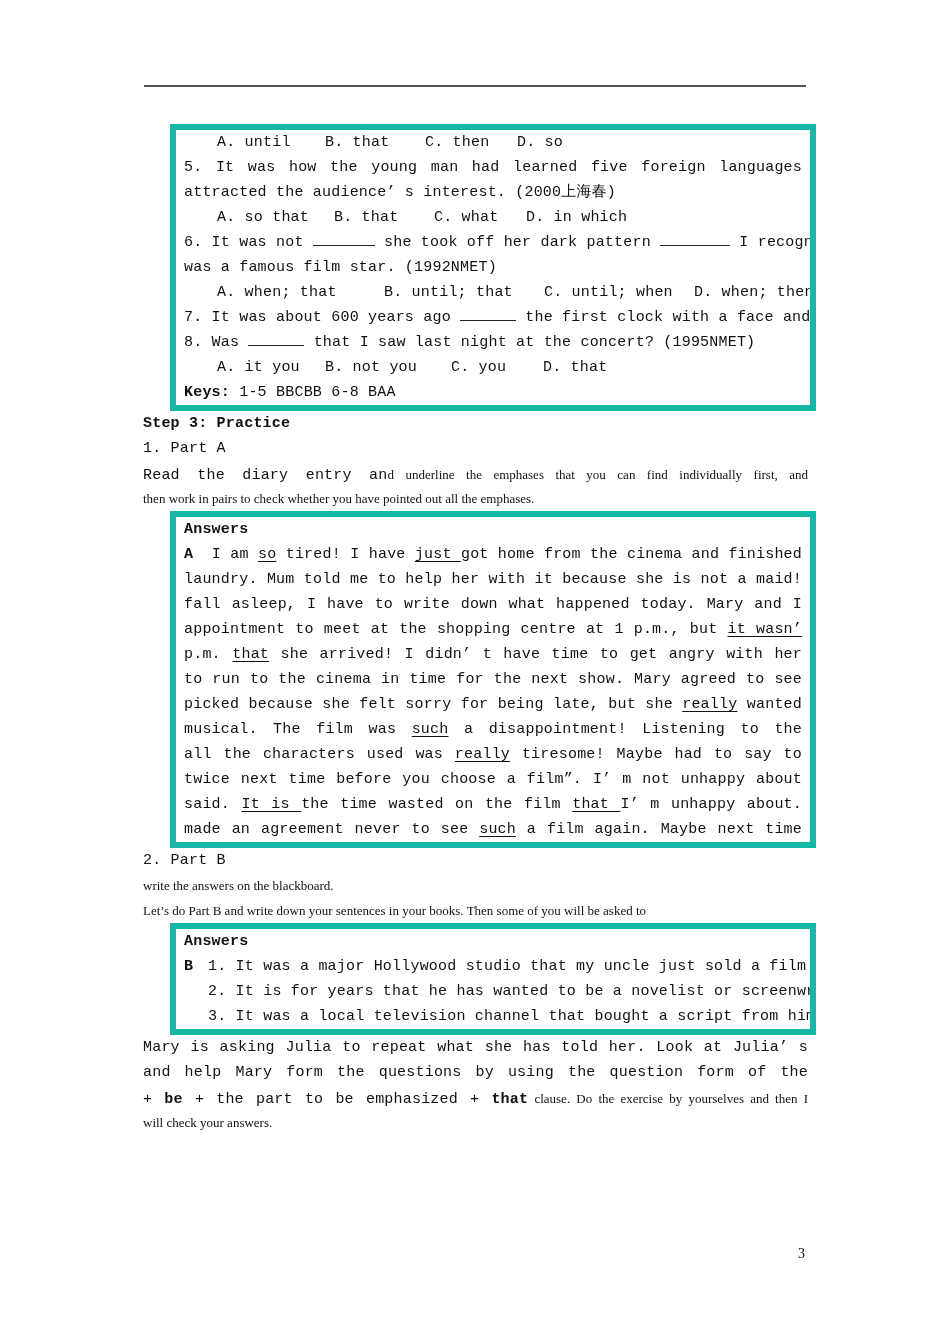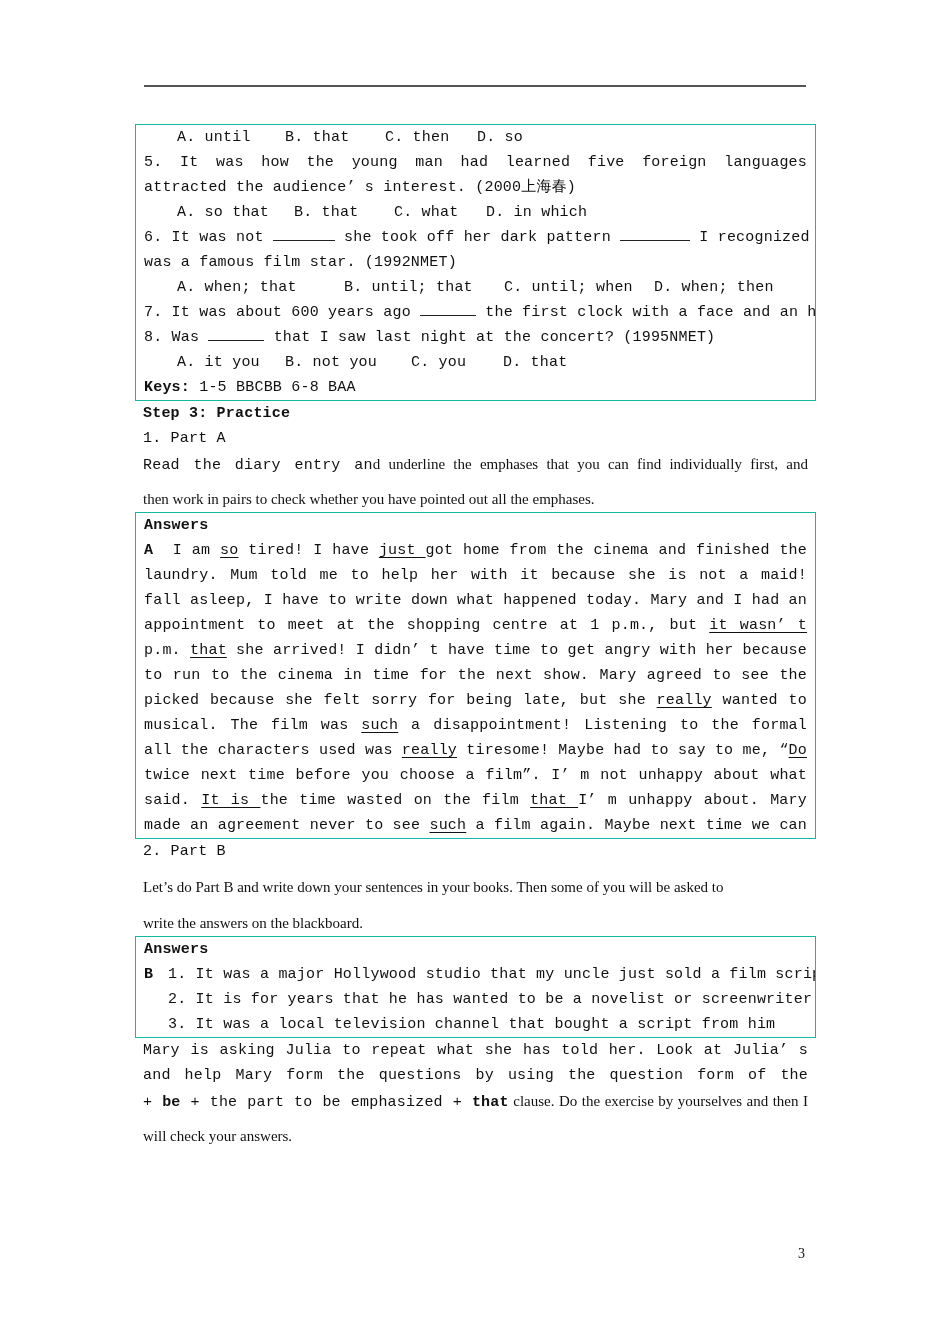--- a/index.html
+++ b/index.html
@@ -1,23 +1,23 @@
 <!DOCTYPE html>
 <html><head>
 <meta charset="utf-8">
 <style>
   html, body { margin:0; padding:0; background:#ffffff; }
   body { width:950px; height:1344px; position:relative; overflow:hidden; color:#111; }
   .header-rule { position:absolute; left:144px; top:85px; width:662px; height:0; border-top:2px solid #555; }
   .page { position:absolute; left:135px; top:124px; width:681px; }
   .mono { font-family:"Liberation Mono","DejaVu Sans Mono",monospace; font-size:15px; letter-spacing:0.2px; }
-  .serif { font-family:"Liberation Serif","DejaVu Serif",serif; font-size:15px;margin-top:11px; }
+  .serif { font-family:"Liberation Serif","DejaVu Serif",serif; font-size:13px; }
   .line { height:25px; line-height:25px; white-space:nowrap; overflow:hidden; padding:0 8px; }
   .justify { text-align:justify; text-align-last:justify; white-space:normal; }
-  .box { border:1px solid #14b8a6; }
+  .box { border:6px solid #14b8a6;margin-left:35px; }
   .ind { padding-left:41px; }
   .opts span { display:inline-block; }
   .b { font-weight:bold; }
   u { text-underline-offset:3px; }
   .blank { display:inline-block; border-bottom:1.5px solid #222; height:14px; vertical-align:baseline; }
   .pagenum { position:absolute; left:798px; top:1246px; font-family:"Liberation Serif",serif; font-size:14px; }
 </style>
 </head>
 <body>
 
@@ -96,22 +96,22 @@
     <div class="line justify">twice next time before you choose a film”. I’ m not unhappy about what she</div>
     <div class="line justify">
       <span>said. </span><u>It is </u><span>the time wasted on the film </span><u>that </u><span>I’ m unhappy about. Mary and I</span>
     </div>
     <div class="line justify">
       <span>made an agreement never to see </span><u>such</u><span> a film again. Maybe next time we can see a</span>
     </div>
   </div>
 
   <div class="line mono">2. Part B</div>
+  <div class="line serif">write the answers on the blackboard.</div>
   <div class="line serif">Let’s do Part B and write down your sentences in your books. Then some of you will be asked to</div>
-  <div class="line serif">write the answers on the blackboard.</div>
 
   <div class="box mono">
     <div class="line b">Answers</div>
     <div class="line">
       <span class="b" style="display:inline-block;width:24px">B</span><span>1. It was a major Hollywood studio that my uncle just sold a film script to.</span>
     </div>
     <div class="line" style="padding-left:32px">2. It is for years that he has wanted to be a novelist or screenwriter.</div>
     <div class="line" style="padding-left:32px">3. It was a local television channel that bought a script from him</div>
   </div>
 

